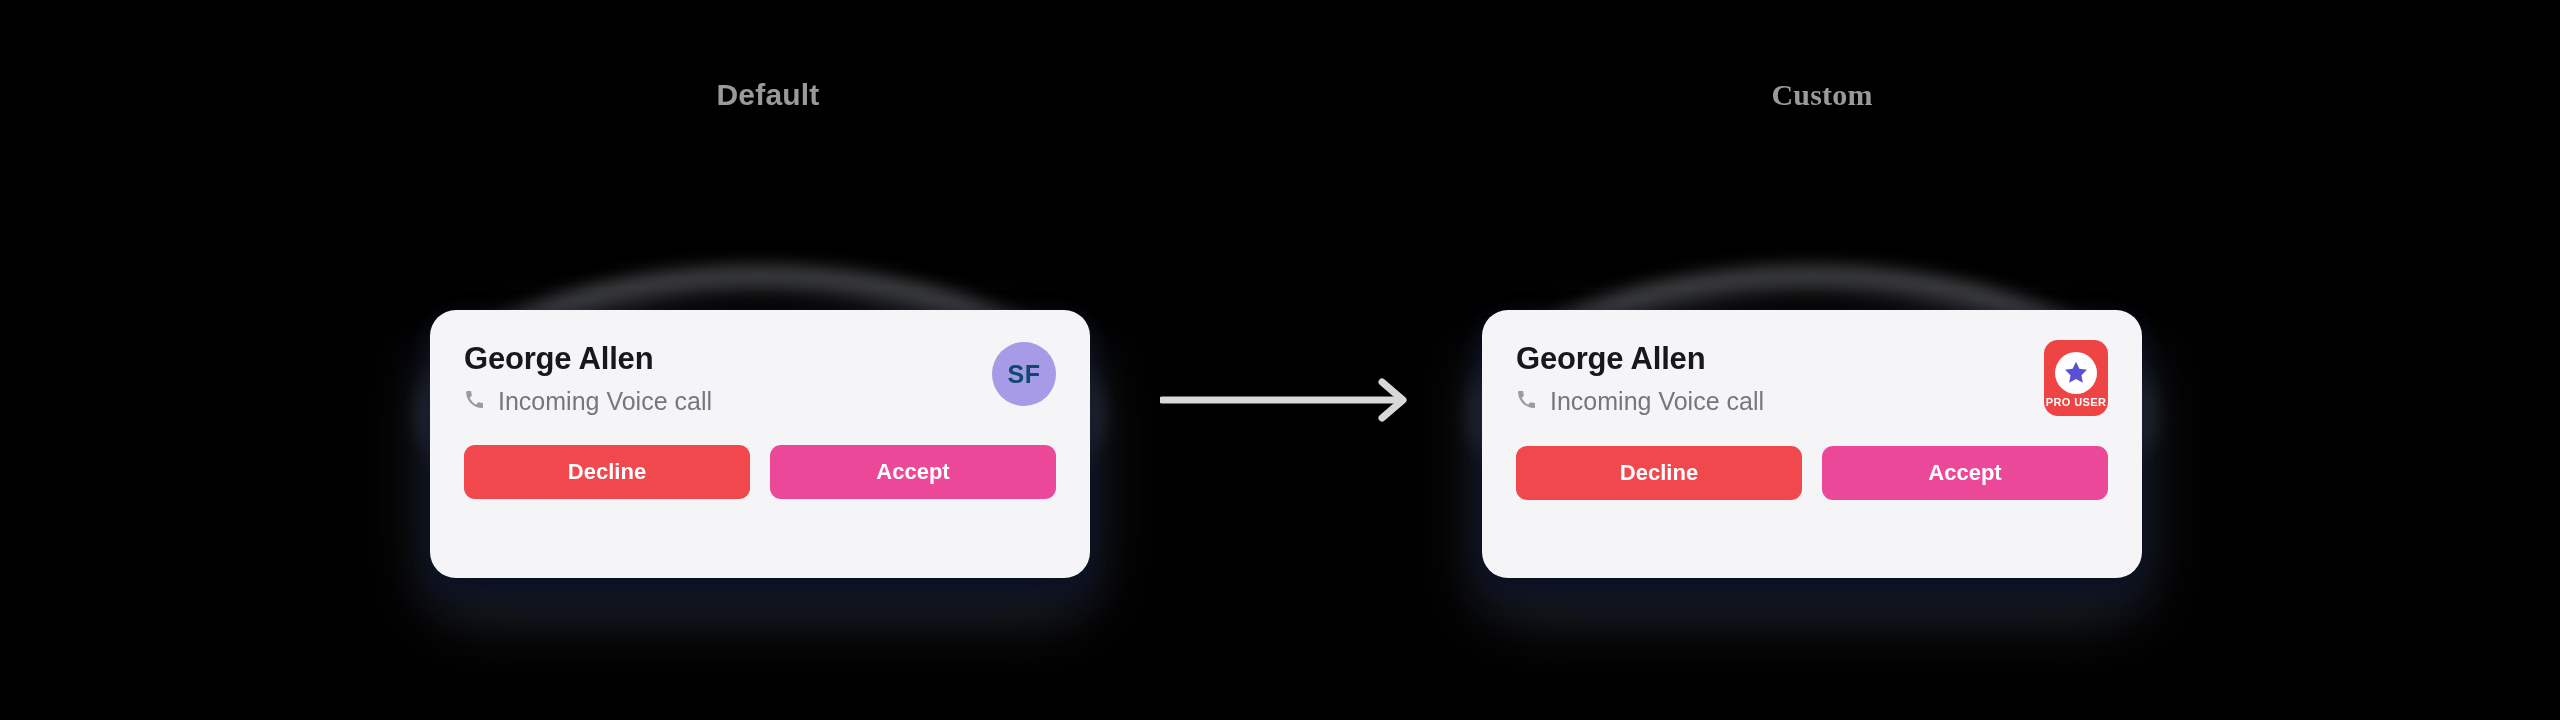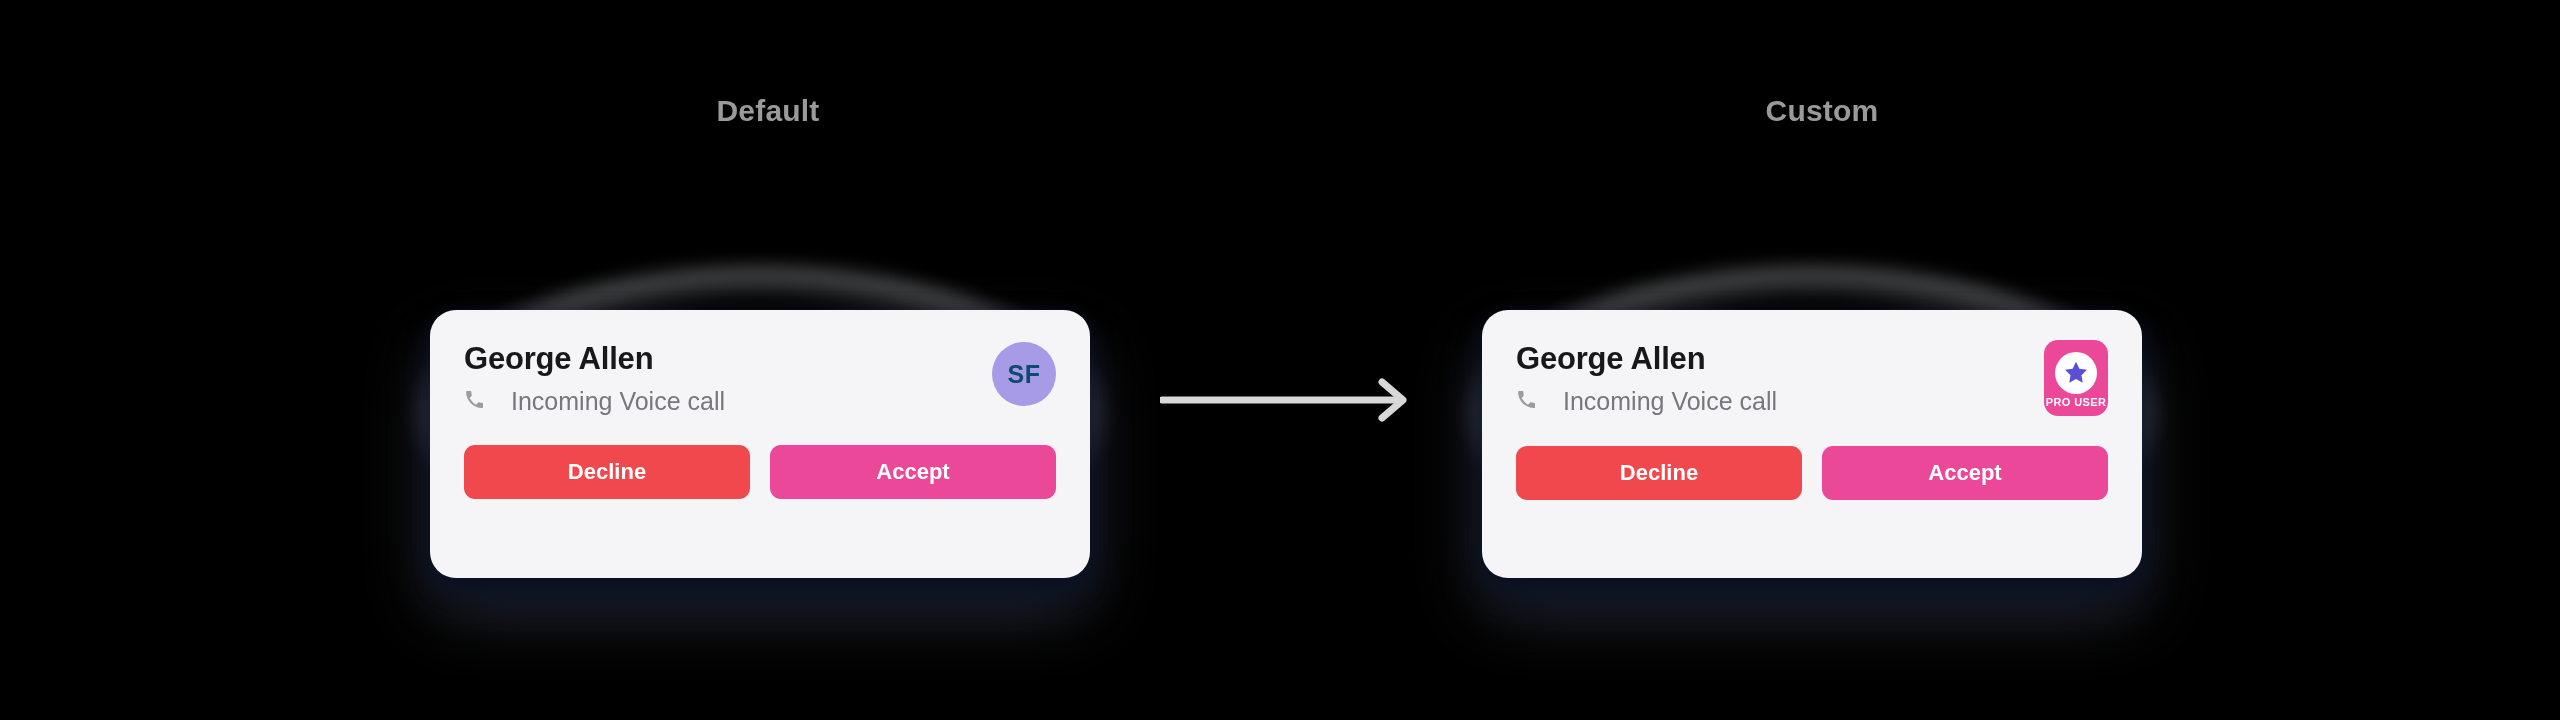--- a/index.html
+++ b/index.html
@@ -16,31 +16,31 @@
   }
 
   .stage {
     position: absolute;
     inset: 0;
   }
 
   
   .col-label {
     position: absolute;
-    top: 94px;
+    top: 78px;
     font-size: 30px;
     font-weight: 700;
     color: #9a9a9a;
     letter-spacing: 0.2px;
     text-align: center;
     white-space: nowrap;
     transform: translateX(-50%);
   }
   .col-label.left  { left: 768px; }
-  .col-label.right { left: 1822px; }
+  .col-label.right { left: 1822px; font-family: Liberation Serif, serif; }
 
   
   .card-wrap {
     position: absolute;
     top: 268px;
   }
   .card-wrap.left  { left: 430px; }
   .card-wrap.right { left: 1482px; }
 
   .card {
@@ -87,21 +87,21 @@
     font-weight: 700;
     color: #18181b;
     line-height: 1.12;
     letter-spacing: -0.2px;
     white-space: nowrap;
   }
 
   .call-status {
     display: flex;
     align-items: center;
-    gap: 25px;
+    gap: 12px;
     margin-top: 12px;
   }
   .phone-icon { display: block; flex: none; }
   .call-status-text {
     font-size: 25px;
     color: #76767c;
     line-height: 1;
     white-space: nowrap;
   }
 
@@ -121,21 +121,21 @@
     justify-content: center;
     margin-top: 2px;
   }
 
   
   .pro-badge {
     flex: none;
     width: 64px;
     height: 76px;
     border-radius: 14px;
-    background: #ec4899;
+    background: #ef4444;
     display: flex;
     flex-direction: column;
     align-items: center;
     justify-content: center;
     gap: 3px;
     padding-top: 3px;
     box-sizing: border-box;
     margin-top: 0px;
   }
   .pro-star-disc {

